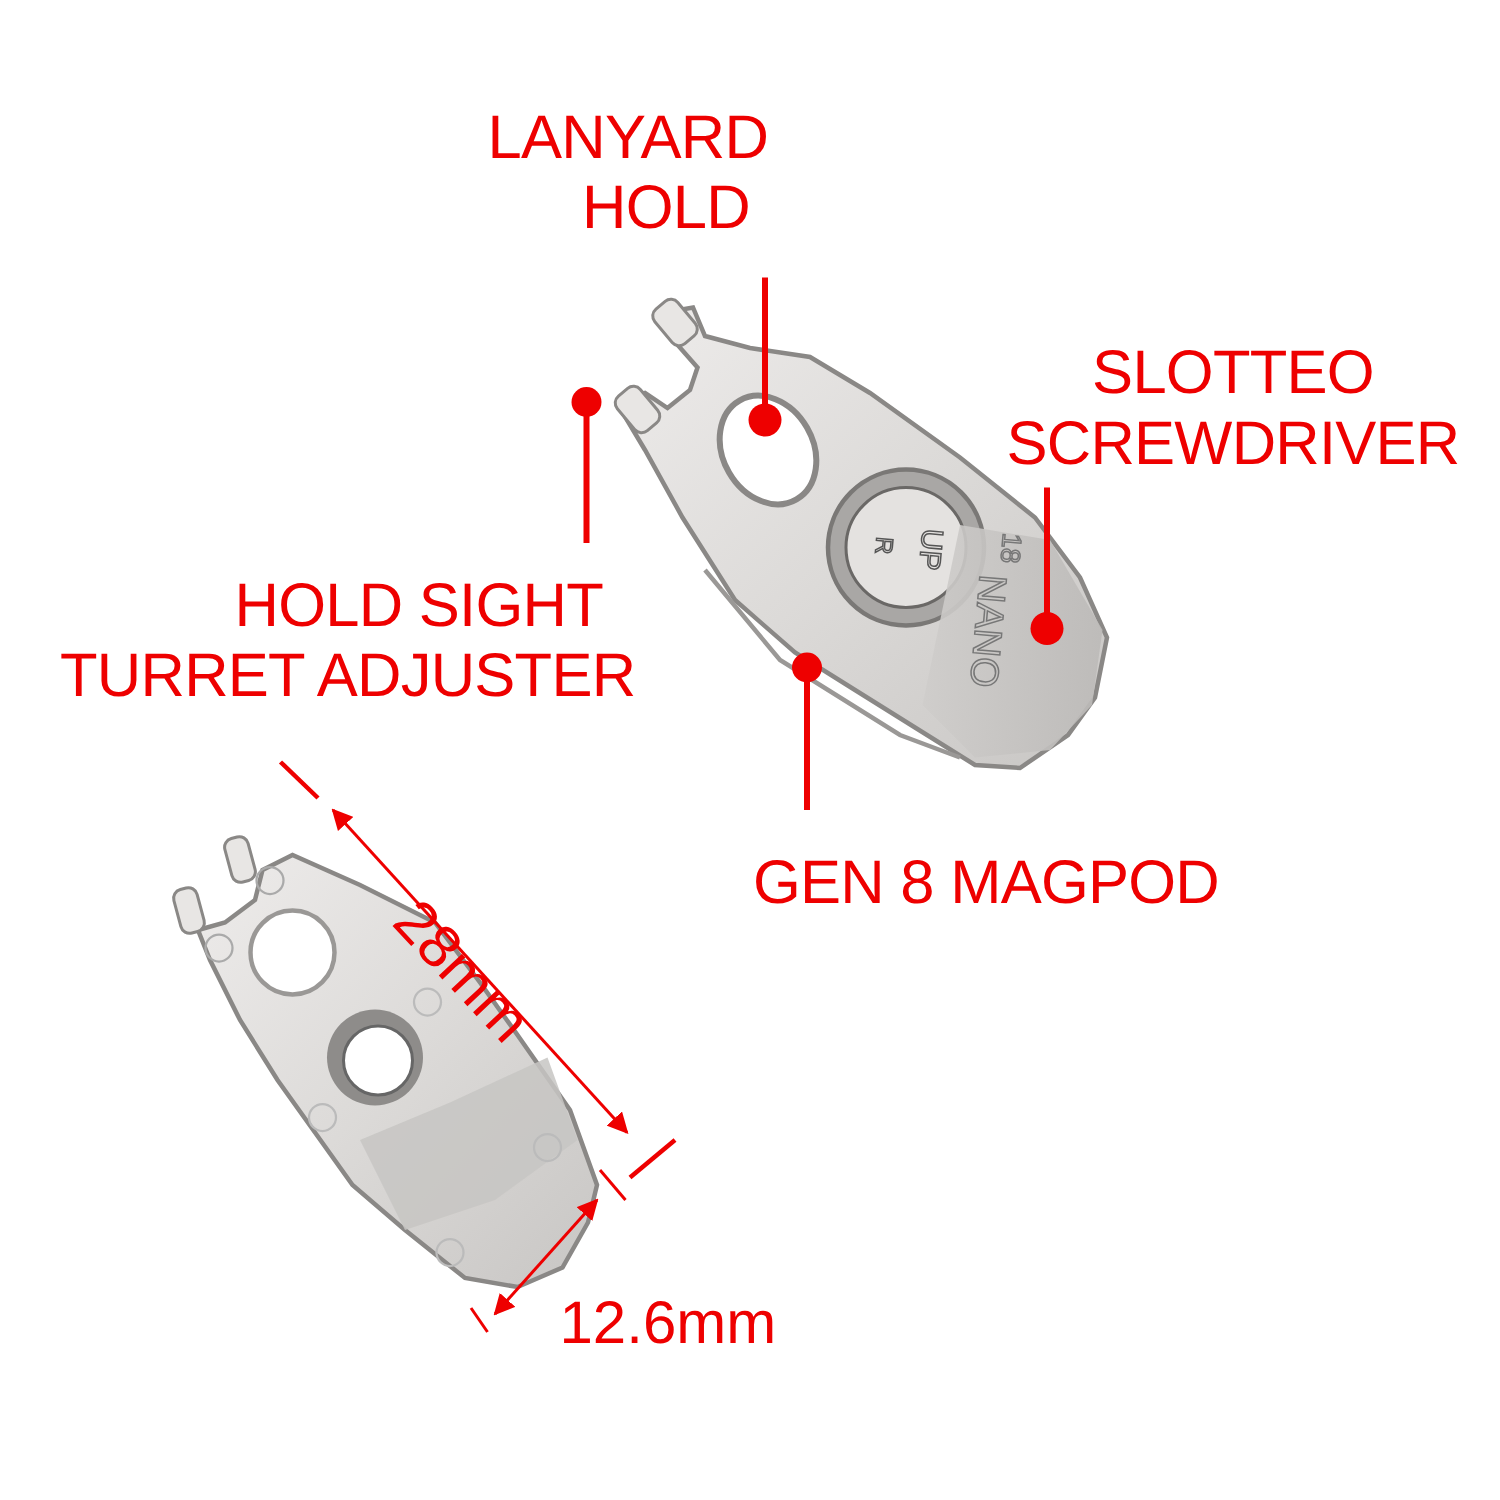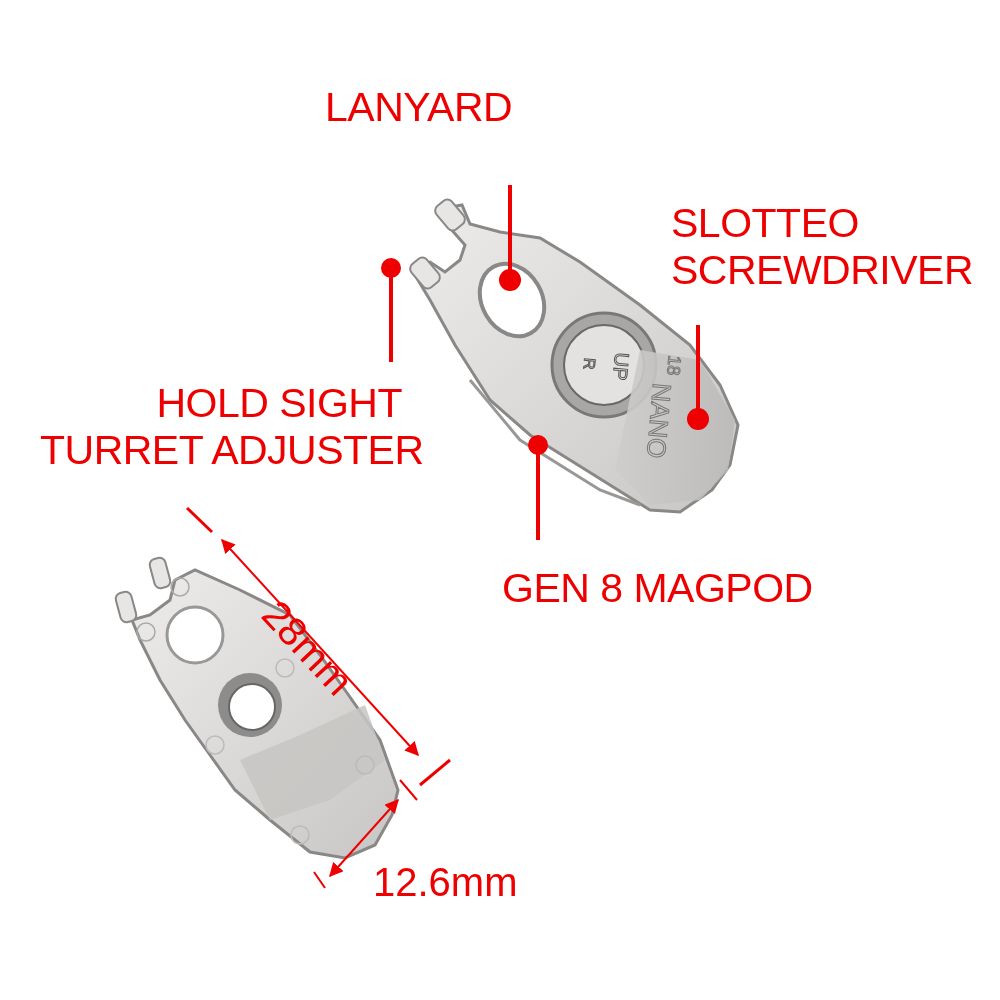--- a/index.html
+++ b/index.html
@@ -99,25 +99,26 @@
     <line x1="222" y1="540" x2="418" y2="755" stroke="#ee0000" stroke-width="2" marker-start="url(#arrow)" marker-end="url(#arrow)"></line>
     <line x1="420" y1="785" x2="450" y2="760" stroke="#ee0000" stroke-width="3"></line>
   </g>
   <g>
     <line x1="400" y1="780" x2="417" y2="800" stroke="#ee0000" stroke-width="2"></line>
     <line x1="398" y1="800" x2="330" y2="876" stroke="#ee0000" stroke-width="2" marker-start="url(#arrow)" marker-end="url(#arrow)"></line>
     <line x1="314" y1="872" x2="325" y2="888" stroke="#ee0000" stroke-width="2"></line>
   </g>
 </svg>
 
-<div class="label right" style="left:325px; top:84px; width:175px;text-align:right;">
+<div class="label right" style="left:325px; top:68px; width:175px;text-align:right;">
   <span>LANYARD</span>
+  <span>HOLD</span>
 </div>
 
-<div class="label" style="left:671px; top:200px;">
+<div class="label" style="left:671px; top:225px;text-align:center;">
   <span>SLOTTEO</span>
   <span>SCREWDRIVER</span>
 </div>
 
 <div class="label right" style="left:40px; top:380px; width:362px;">
   <span>HOLD SIGHT</span>
   <span>TURRET ADJUSTER</span>
 </div>
 
 <div class="label" style="left:502px; top:565px;">

